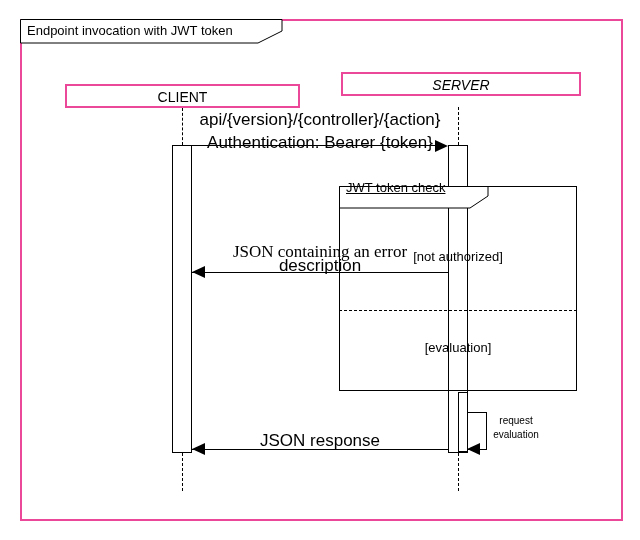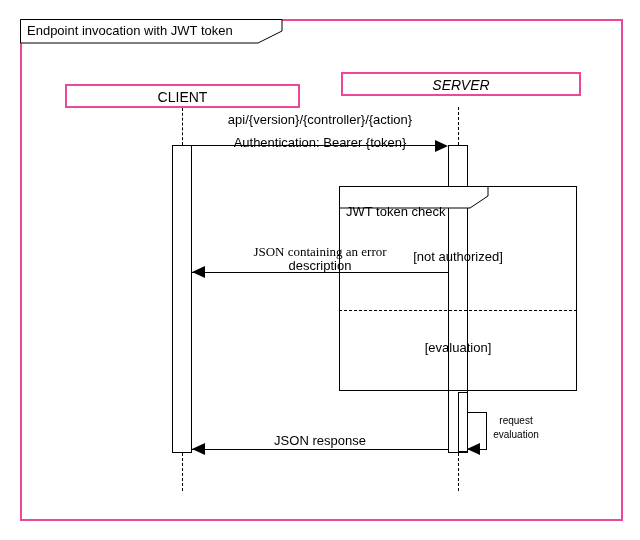--- a/index.html
+++ b/index.html
@@ -30,21 +30,21 @@
     border-top: 6px solid transparent;
     border-bottom: 6px solid transparent;
   }
   .head-left {
     width: 0; height: 0;
     border-right: 13px solid #000;
     border-top: 6px solid transparent;
     border-bottom: 6px solid transparent;
   }
   .msg-label {
-    font-size: 13px;
+    font-size: 17px;
     line-height: 14px;
     text-align: center;
     white-space: nowrap;
   }
   .guard {
     font-size: 13px;
     line-height: 14px;
     text-align: center;
   }
   .frag-label-text {
@@ -89,21 +89,21 @@
   <div class="abs lifeline" style="left:458px; top:453px; height:38px;"></div>
 
   <div class="abs activation" style="left:172px; top:145px; width:20px; height:308px;"></div>
   <div class="abs activation" style="left:448px; top:145px; width:20px; height:308px;"></div>
 
   <div class="abs" style="left:339px; top:186px; width:238px; height:205px; border:1px solid #000; background:transparent;"></div>
 
   <svg class="abs" style="left:339px; top:186px;" width="150" height="23">
     <polygon points="0.5,0.5 149,0.5 149,10 131,22 0.5,22" fill="#ffffff" stroke="#000000" stroke-width="1"></polygon>
   </svg>
-  <div class="abs frag-label-text" style="left:346px; top:204px;">JWT token check</div>
+  <div class="abs frag-label-text" style="left:346px; top:180px;text-decoration:underline;">JWT token check</div>
 
   <div class="abs guard" style="left:339px; top:218px; width:238px;margin-top:32px;">[not authorized]</div>
   <div class="abs dash-hline" style="left:339px; top:310px; width:238px;"></div>
   <div class="abs guard" style="left:339px; top:341px; width:238px;">[evaluation]</div>
 
   <div class="abs activation" style="left:458px; top:392px; width:10px; height:60px;"></div>
 
   <div class="abs hline" style="left:192px; top:145px; width:244px;"></div>
   <div class="abs head-right" style="left:435px; top:140px;"></div>
   <div class="abs msg-label" style="left:170px; top:113px; width:300px;">api/{version}/{controller}/{action}</div>

